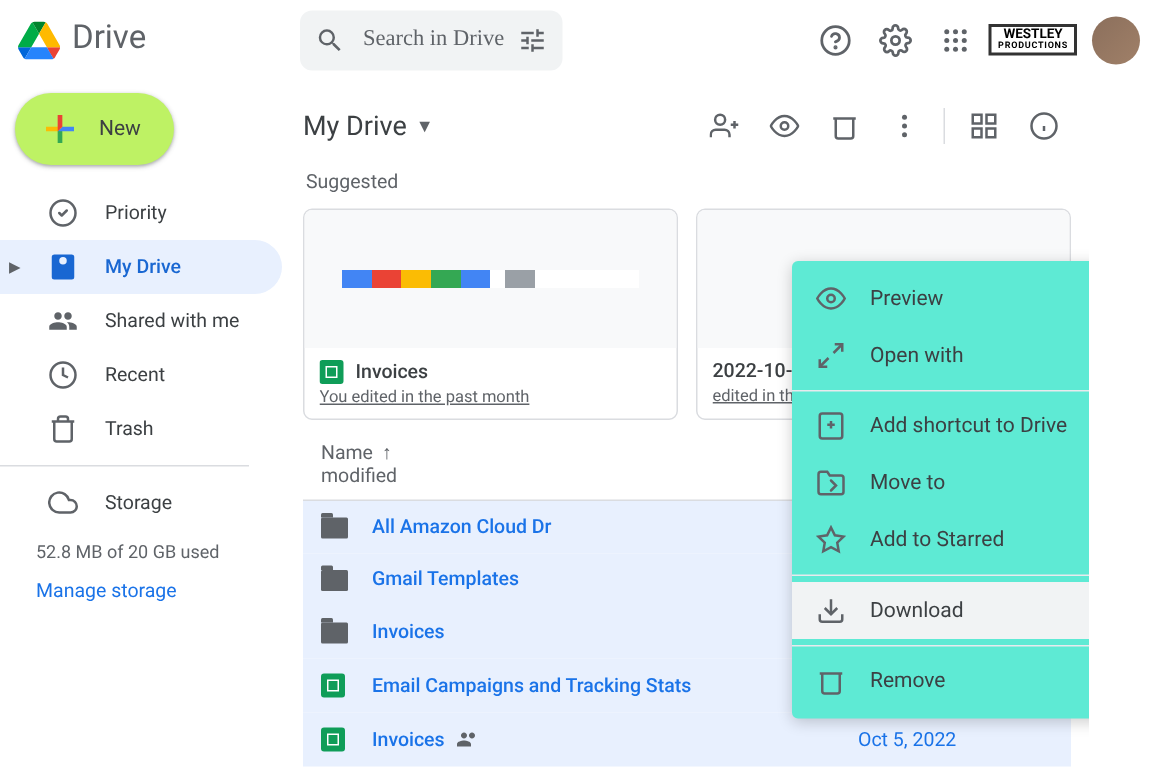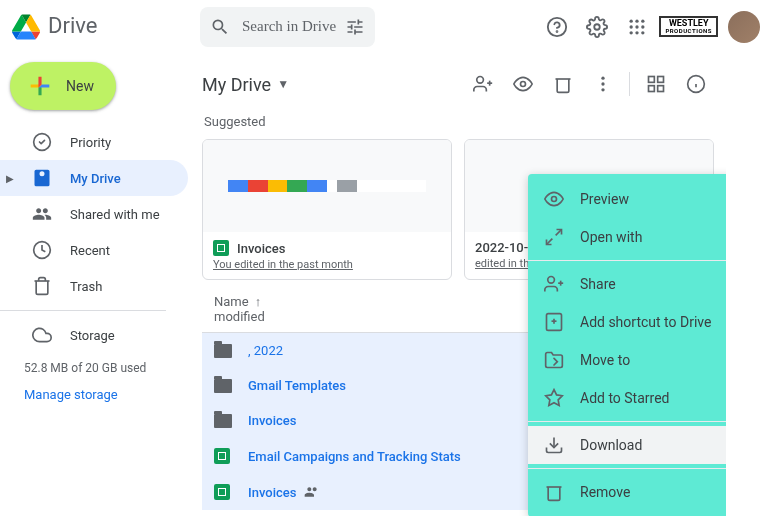--- a/index.html
+++ b/index.html
@@ -301,20 +301,21 @@
           <span>Name</span>
           <span>↑</span>
         </div>
       <div class="col-mod">modified</div>
     </div>
     <div id="file-list">
         <div class="file-row">
           <span class="ficon">
             <span class="folder-icon"></span>
           </span>
+          <span class="fname">All Amazon Cloud Dr</span>
           <span class="fdate">, 2022</span>
         </div>
         <div class="file-row">
           <span class="ficon">
             <span class="folder-icon"></span>
           </span>
           <span class="fname">Gmail Templates</span>
           <span class="fdate">Apr 22, 2022</span>
         </div>
         <div class="file-row">
@@ -359,31 +360,20 @@
             <svg width="20" height="20" viewBox="0 0 24 24" fill="none" stroke="currentColor" stroke-width="2">
               <polyline points="15 3 21 3 21 9"></polyline>
               <polyline points="9 21 3 21 3 15"></polyline>
               <line x1="21" y1="3" x2="14" y2="10"></line>
               <line x1="3" y1="21" x2="10" y2="14"></line>
             </svg>
           </span>
           <span>Open with</span>
         </div>
         <div class="cm-divider"></div>
-        <div class="cm-item">
-          <span class="cm-icon">
-            <svg width="20" height="20" viewBox="0 0 24 24" fill="none" stroke="currentColor" stroke-width="2">
-              <path d="M16 21v-2a4 4 0 00-4-4H5a4 4 0 00-4 4v2"></path>
-              <circle cx="8.5" cy="7" r="4"></circle>
-              <line x1="20" y1="8" x2="20" y2="14"></line>
-              <line x1="23" y1="11" x2="17" y2="11"></line>
-            </svg>
-          </span>
-          <span>Share</span>
-        </div>
         <div class="cm-item">
           <span class="cm-icon">
             <svg width="20" height="20" viewBox="0 0 24 24" fill="none" stroke="currentColor" stroke-width="2">
               <path d="M19 2H5a2 2 0 00-2 2v16a2 2 0 002 2h14a2 2 0 002-2V4a2 2 0 00-2-2z"></path>
               <line x1="12" y1="8" x2="12" y2="14"></line>
               <line x1="9" y1="11" x2="15" y2="11"></line>
             </svg>
           </span>
           <span>Add shortcut to Drive</span>
         </div>

